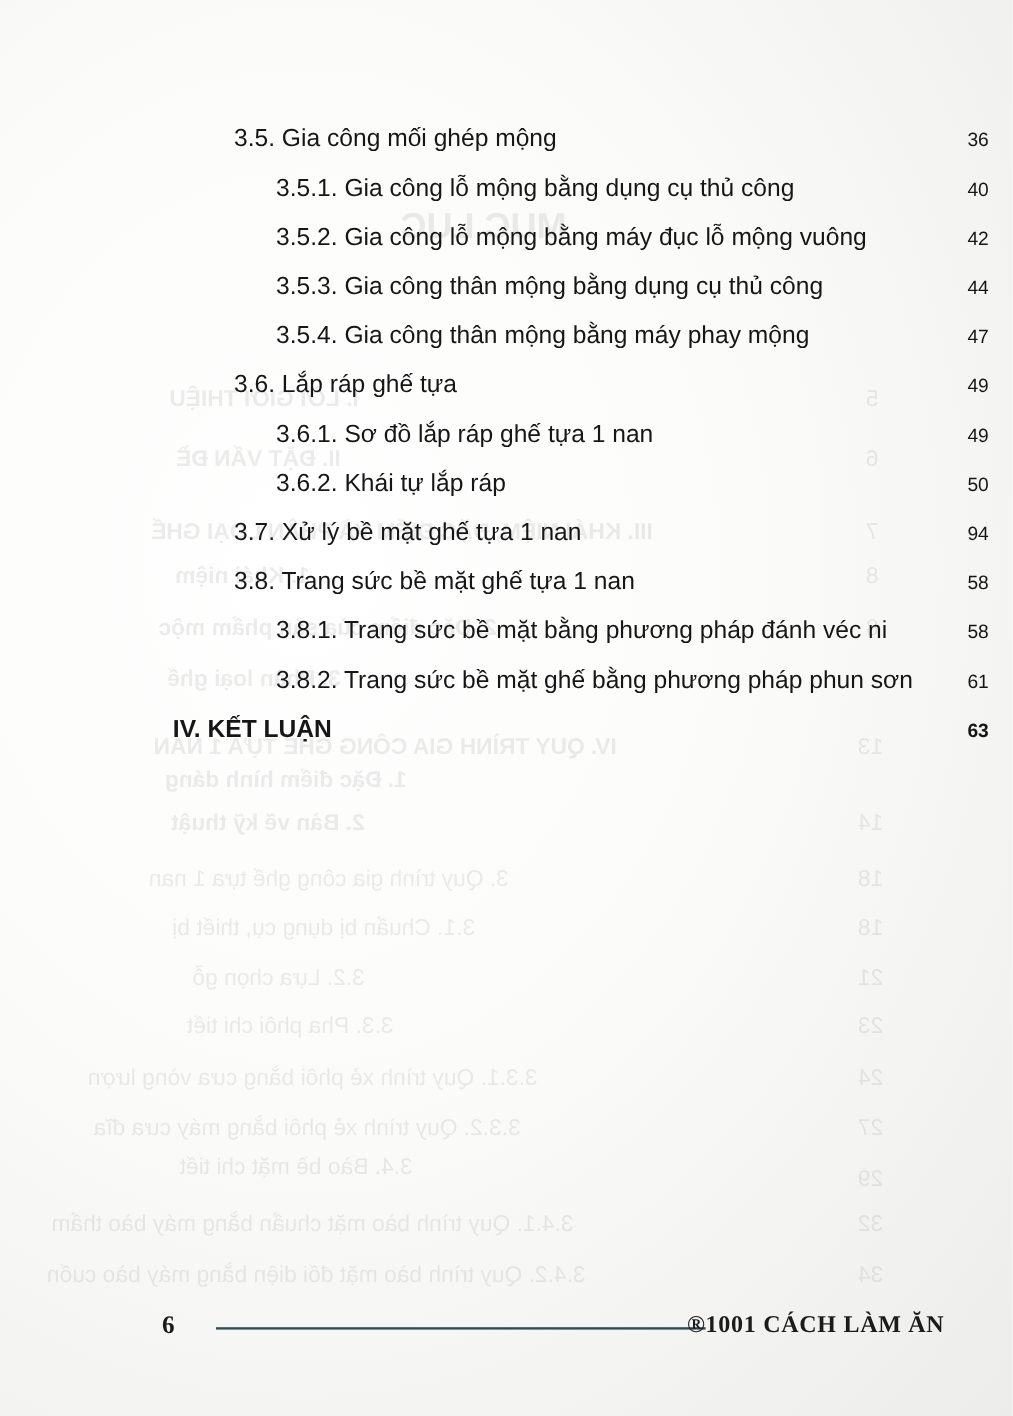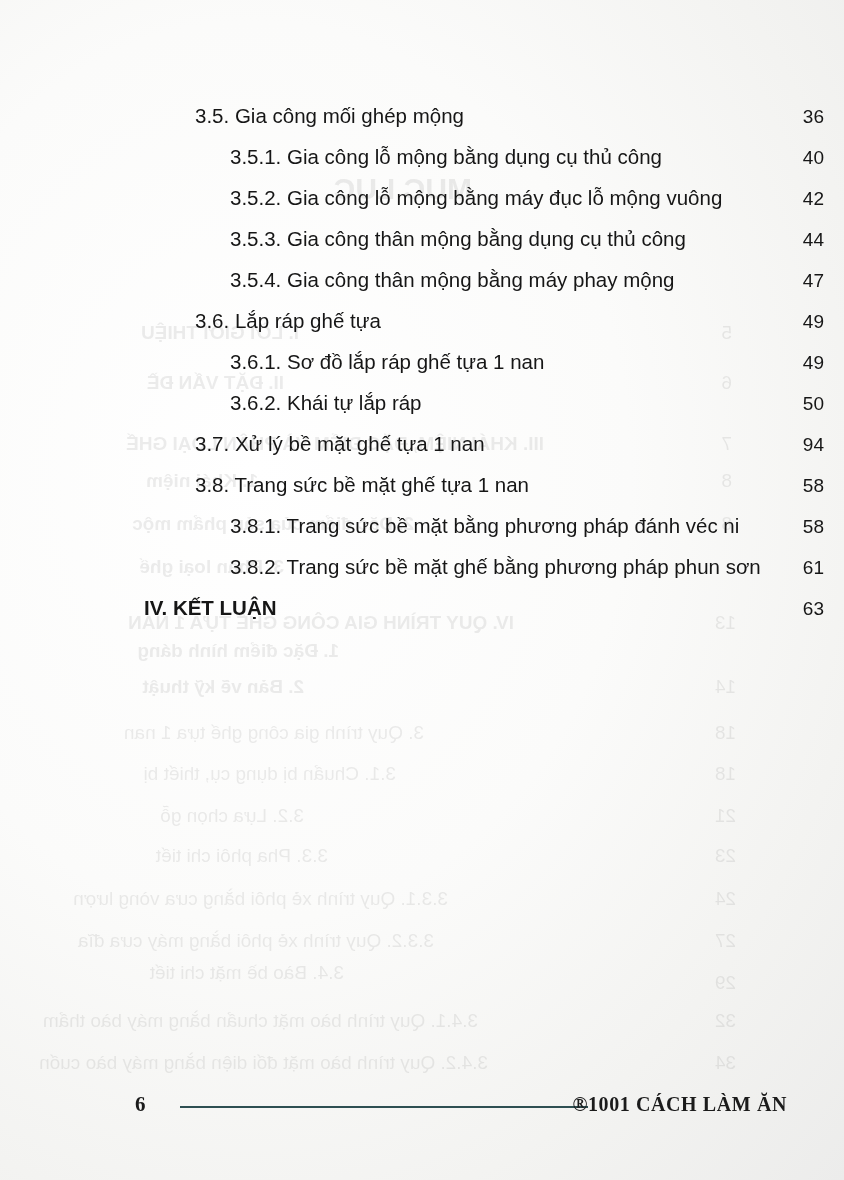--- a/index.html
+++ b/index.html
@@ -85,30 +85,30 @@
   .toc-label {
     color: #161616;
     font-size: 20.5px;
     white-space: nowrap;
   }
   .toc-spacer {
     flex: 1 1 auto;
   }
   .toc-page {
     color: #161616;
-    font-size: 19px;
+    font-size: 16px;
     text-align: right;
     width: 46px;
     flex: 0 0 46px;
   }
   
   .lvl-1 .toc-label { padding-left: 51px; }
   .lvl-2 .toc-label { padding-left: 86px; }
   .lvl-0 .toc-label { padding-left: 0px; font-weight: bold; }
-  .lvl-0 .toc-page  { font-weight: normal; }
+  .lvl-0 .toc-page  { font-weight: bold; }
   .lvl-0 { height: 52px; gap: 31px; }
 
   
   .footer {
     position: absolute;
     left: 135px;
     right: 30px;
     bottom: 62px;
     height: 26px;
   }

